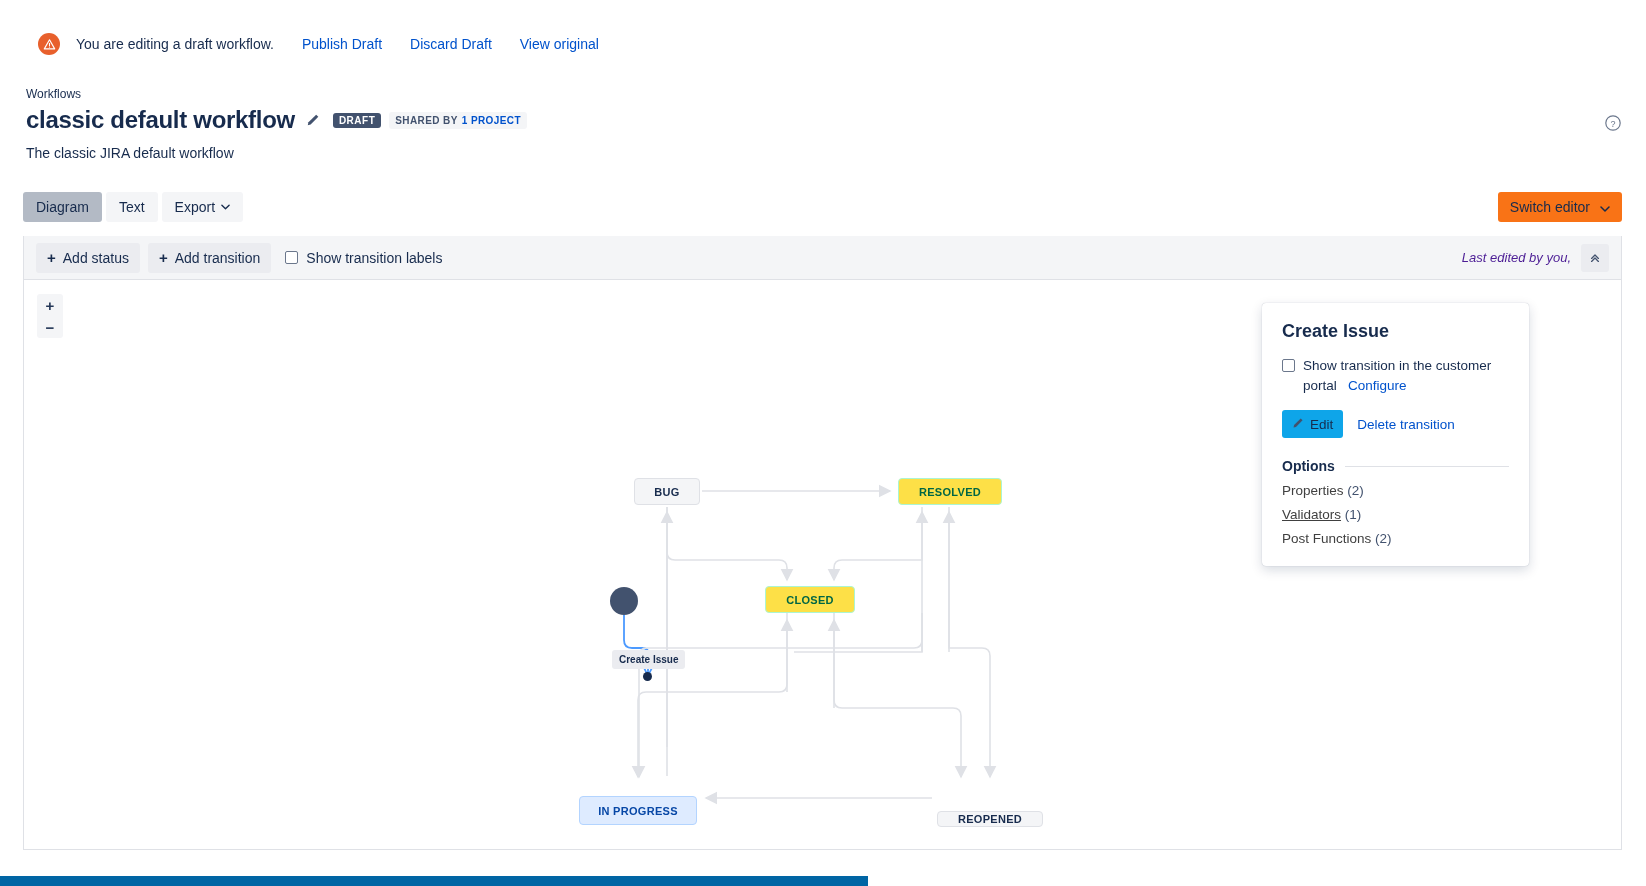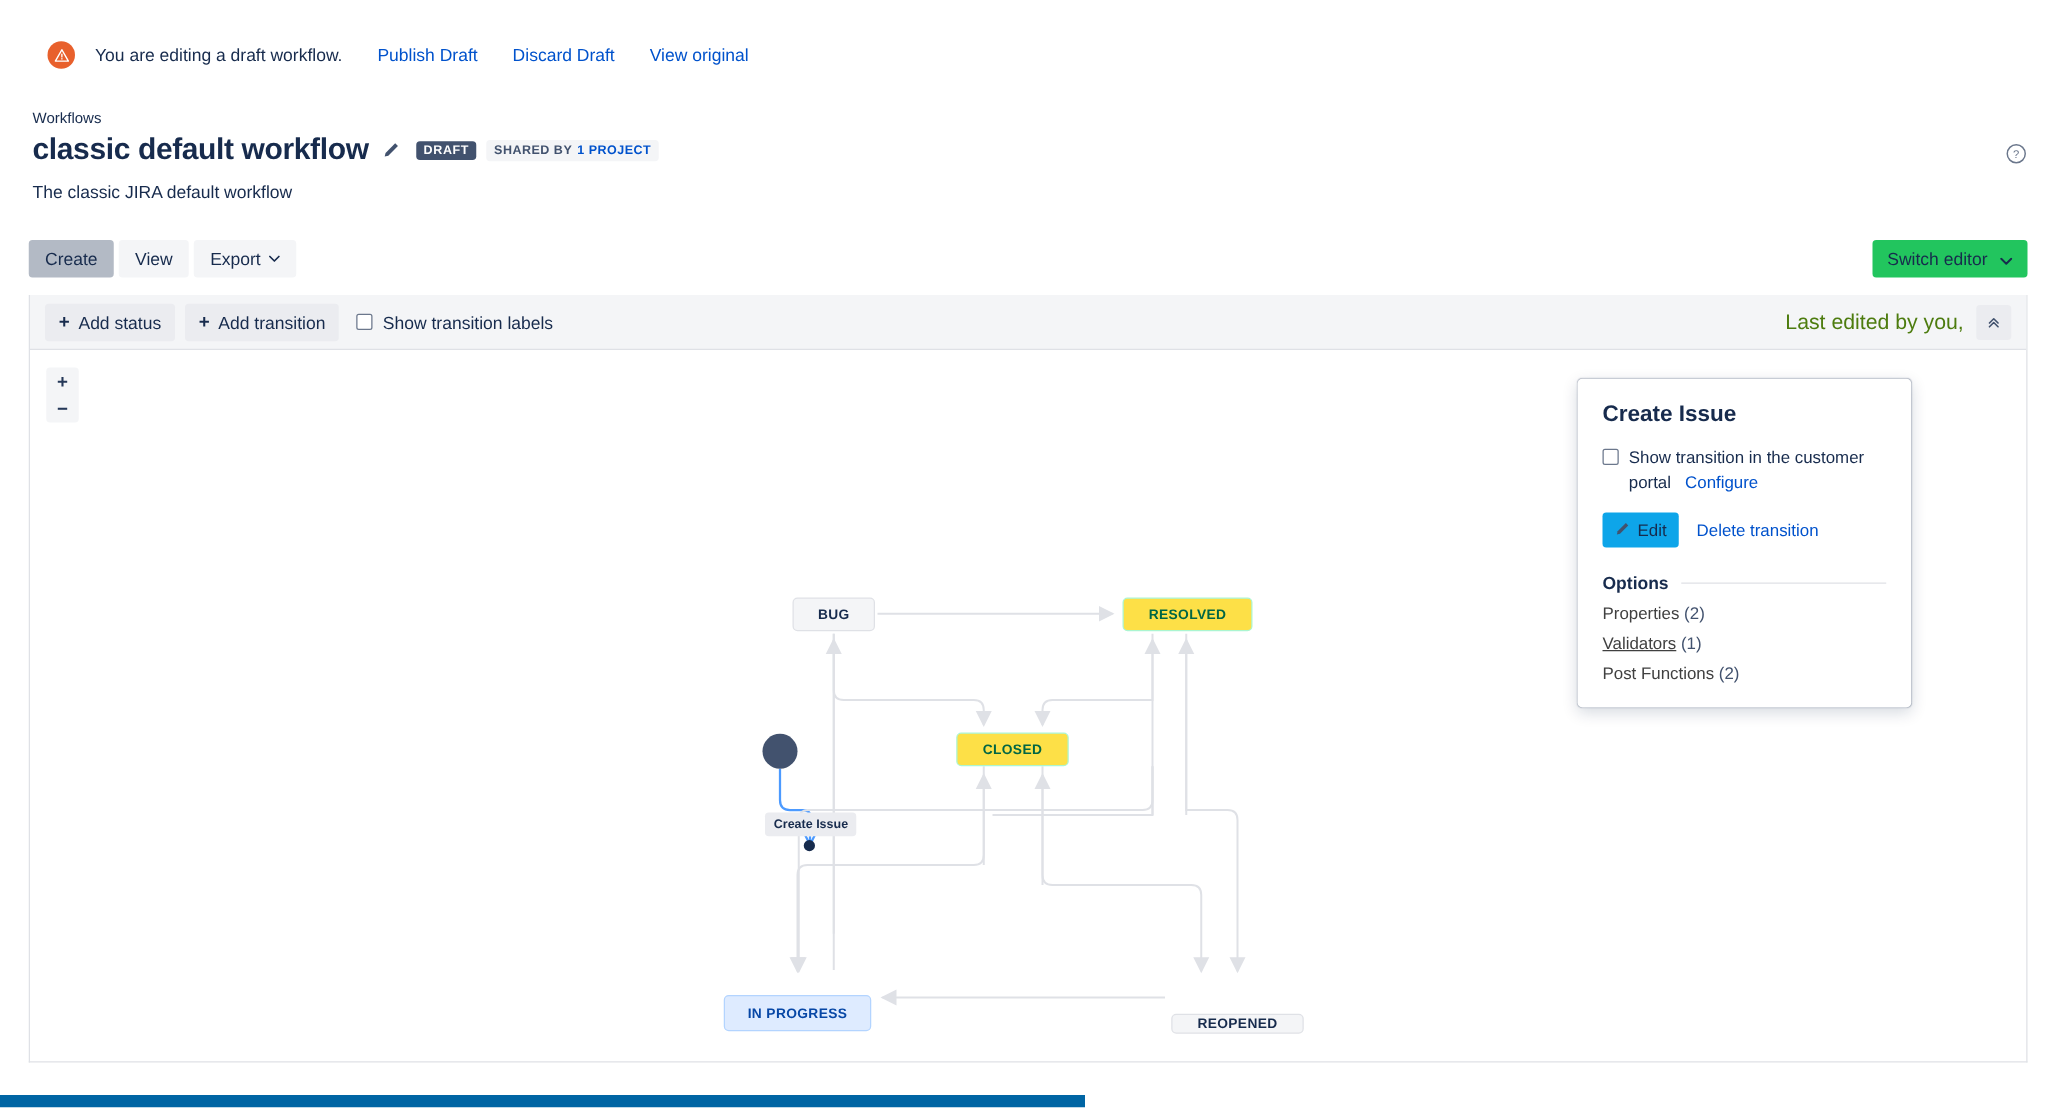--- a/index.html
+++ b/index.html
@@ -89,21 +89,21 @@
     background: #f4f5f7; cursor: pointer; white-space: nowrap;
   }
   .tab-btn.selected { background: #b3bac5; color:#172b4d; }
   .tab-btn .caret { margin-left: 6px; display:flex; }
 
   .switch-editor {
     position: absolute; right: 24px; top: 192px;
     height: 30px; padding: 0 12px;
     display: flex; align-items: center; gap: 10px;
     font-size: 14px; color: #172b4d;
-    background: #22c55e; border: none; border-radius: 3px; cursor: pointer;
+    background: #f97316; border: none; border-radius: 3px; cursor: pointer;
   }
 
   
   .canvas-frame {
     position: absolute; left: 23px; top: 236px;
     width: 1599px; height: 614px;
     border: 1px solid #dfe1e6; border-top: none;
     background: #fff;
   }
   .canvas-toolbar {
@@ -124,21 +124,21 @@
   }
   .chk-box {
     width: 13px; height: 13px; border: 1px solid #6b778c;
     border-radius: 2px; background: #fff; flex: 0 0 auto;
   }
   .chk-label { font-size: 14px; color: #172b4d; white-space: nowrap; }
 
   .toolbar-right {
     margin-left: auto; display: flex; align-items: center; gap: 10px;
   }
-  .last-edited { font-size: 17px; color: #4d7c0f; white-space: nowrap; }
+  .last-edited { font-size: 13px; color: #4c1d95; white-space: nowrap; font-style: italic; }
   .collapse-btn {
     width: 28px; height: 28px; border-radius: 3px; background: #ebecf0;
     display: flex; align-items: center; justify-content: center; cursor: pointer;
   }
 
   
   .zoom-ctrl {
     position: absolute; left: 13px; top: 58px;
     width: 26px; border-radius: 3px; background: #f4f5f7;
     display: flex; flex-direction: column; overflow: hidden;
@@ -256,22 +256,22 @@
   <div class="page-desc">The classic JIRA default workflow</div>
 
   <span class="help-icon">
     <svg width="18" height="18" viewBox="0 0 20 20" aria-hidden="true">
       <circle cx="10" cy="10" r="8" fill="none" stroke="#6b778c" stroke-width="1.3"></circle>
       <text x="10" y="14" text-anchor="middle" font-size="10" font-family="Liberation Sans, sans-serif" fill="#6b778c">?</text>
     </svg>
   </span>
 
   <div class="tabs-row">
-    <button class="tab-btn selected">Create</button>
-    <button class="tab-btn">View</button>
+    <button class="tab-btn selected">Diagram</button>
+    <button class="tab-btn">Text</button>
     <button class="tab-btn">
       <span>Export</span>
       <span class="caret">
         <svg width="9" height="6" viewBox="0 0 10 6" aria-hidden="true">
           <path d="M1 1 L5 5 L9 1" fill="none" stroke="#172b4d" stroke-width="1.5" stroke-linecap="round" stroke-linejoin="round"></path>
         </svg>
       </span>
     </button>
   </div>
 

